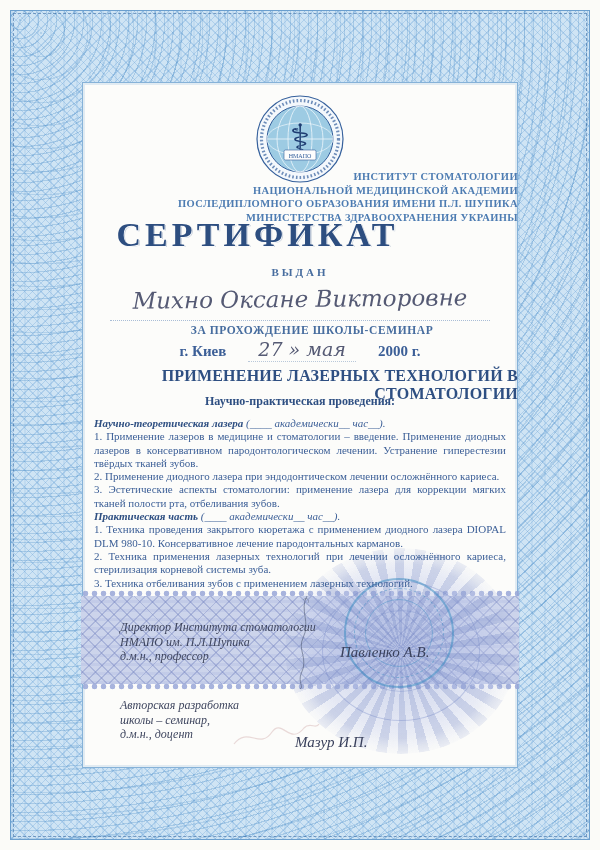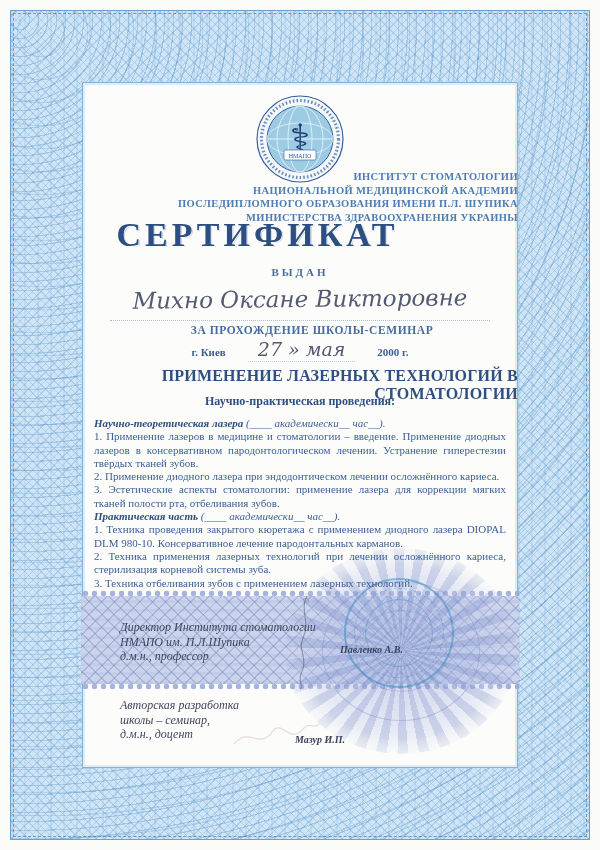--- a/index.html
+++ b/index.html
@@ -45,21 +45,21 @@
     text-shadow:0.6px 0.6px 0 rgba(255,255,255,0.9),1.2px 1.2px 0 rgba(45,78,128,0.30);}
   .vydan{left:0;top:184px;width:436px;text-align:center;
     font-size:11px;font-weight:bold;letter-spacing:3px;color:#476d9f;}
   .hand{font-family:"DejaVu Serif","Liberation Serif",serif;font-style:italic;color:#555a74;}
   .name{left:0;top:204px;width:436px;text-align:center;font-size:23px;transform:rotate(-0.6deg);}
   .name-line{left:28px;top:238px;width:380px;border-bottom:1px dotted #a9bdd6;height:0;}
   .for-line{left:12px;top:242px;width:436px;text-align:center;
     font-size:11.5px;font-weight:bold;letter-spacing:0.6px;color:#476d9f;}
   .date-row{left:0;top:256px;width:436px;display:flex;justify-content:center;
     align-items:baseline;gap:22px;}
-  .date-row .printed{font-size:11px;font-weight:bold;color:#3c5f97;}
+  .date-row .printed{font-size:15px;font-weight:bold;color:#3c5f97;}
   .date-hand{font-size:19px;border-bottom:1px dotted #b9c8da;padding:0 10px 1px;}
 
   .subject{left:0;top:285px;width:436px;text-align:right;
     font-weight:bold;font-size:16px;letter-spacing:0.2px;color:#2e4f82;}
   .prog-heading{left:0;top:312px;width:436px;text-align:center;
     font-weight:bold;font-size:12px;color:#2e4f82;}
 
   
   .prog{left:12px;top:335px;width:412px;font-size:11px;line-height:13.3px;
     color:#3c5f97;text-align:justify;}
@@ -100,21 +100,21 @@
     border:2px solid rgba(58,140,194,0.52);}
   .stamp::before{content:"";position:absolute;inset:8px;border-radius:50%;
     border:1px dashed rgba(58,140,194,0.46);}
   .stamp::after{content:"";position:absolute;inset:19px;border-radius:50%;
     border:1px solid rgba(58,140,194,0.40);}
 
   
   .role{font-style:italic;font-size:12px;line-height:14.5px;color:#3f465f;}
   .director-block{left:38px;top:538px;width:230px;}
   .author-block{left:38px;top:616px;width:230px;}
-  .sig-name{font-style:italic;font-weight:bold;font-size:10px;color:#3a415c;}
+  .sig-name{font-style:italic;font-weight:normal;font-size:15px;color:#3a415c;}
   .pavlenko{left:258px;top:562px;}
   .mazur{left:213px;top:652px;}
   .sig-svg{pointer-events:none;}
   .sig-director{left:206px;top:512px;}
   .sig-author{left:148px;top:628px;}
 </style>
 </head>
 <body>
 
 <div class="cert">

